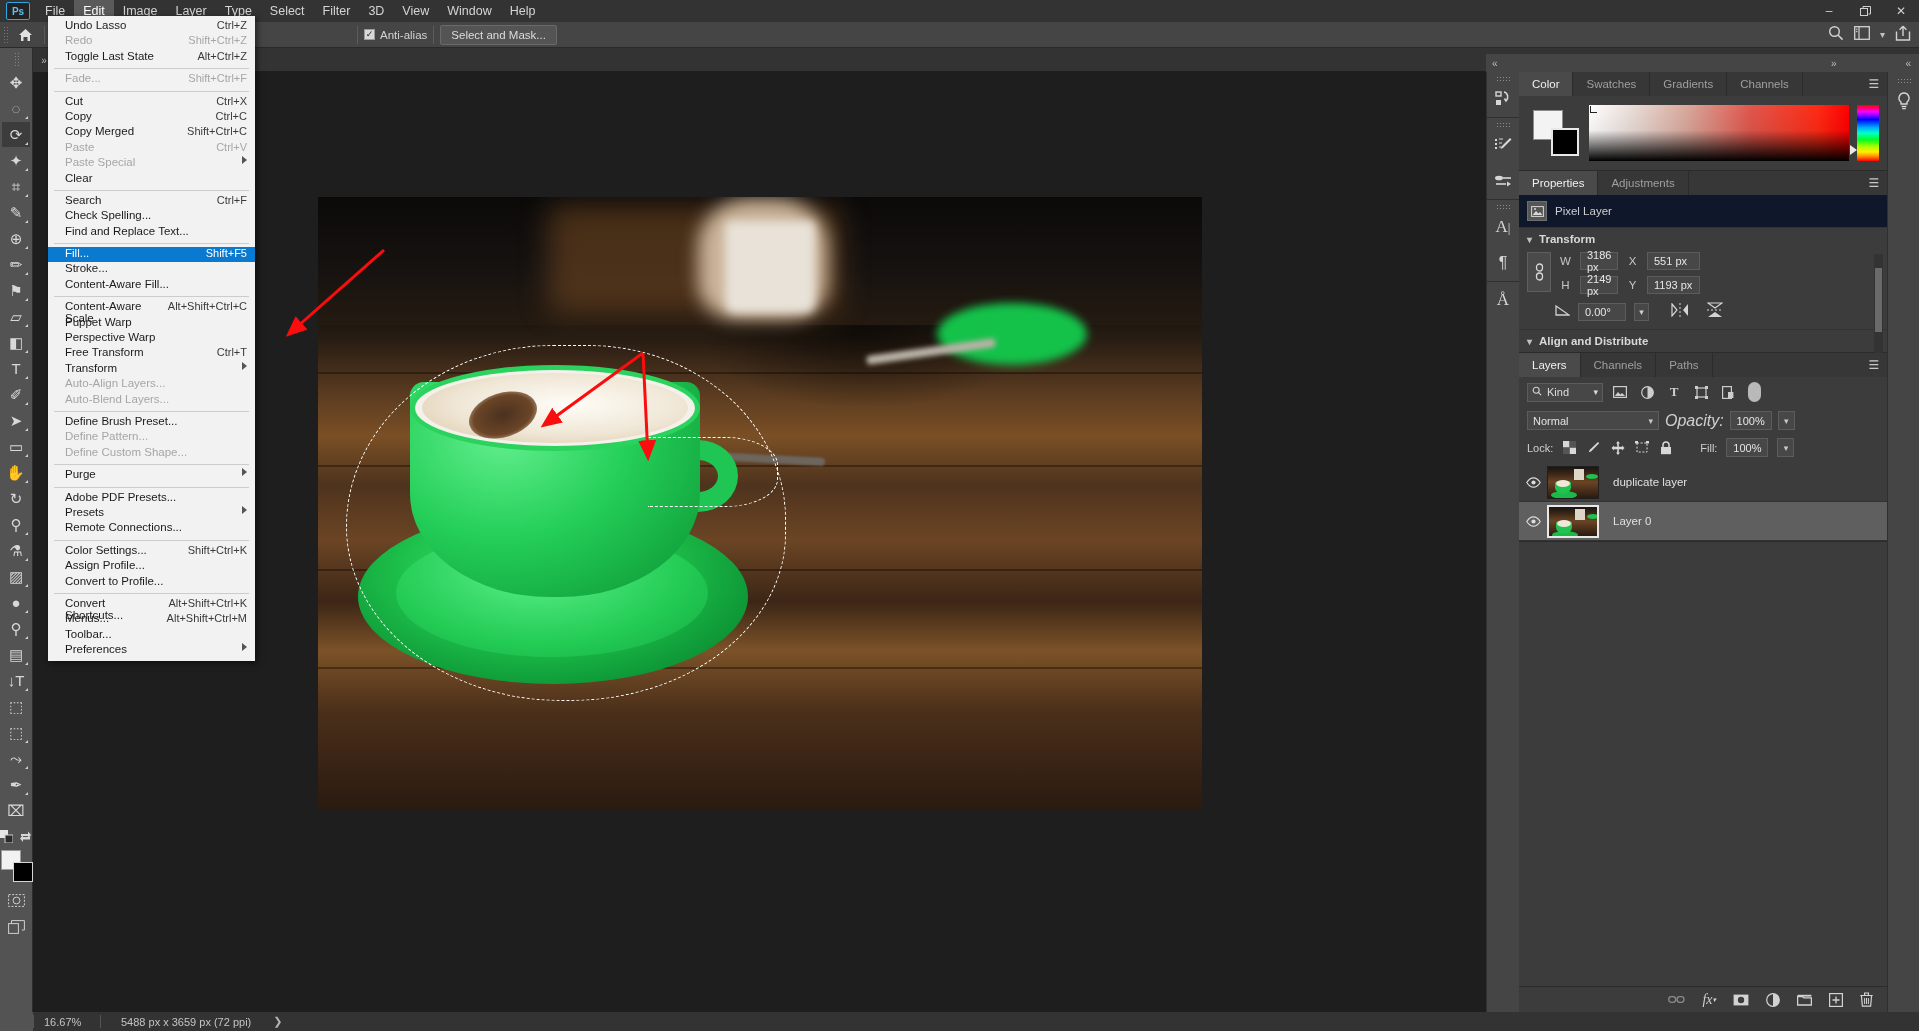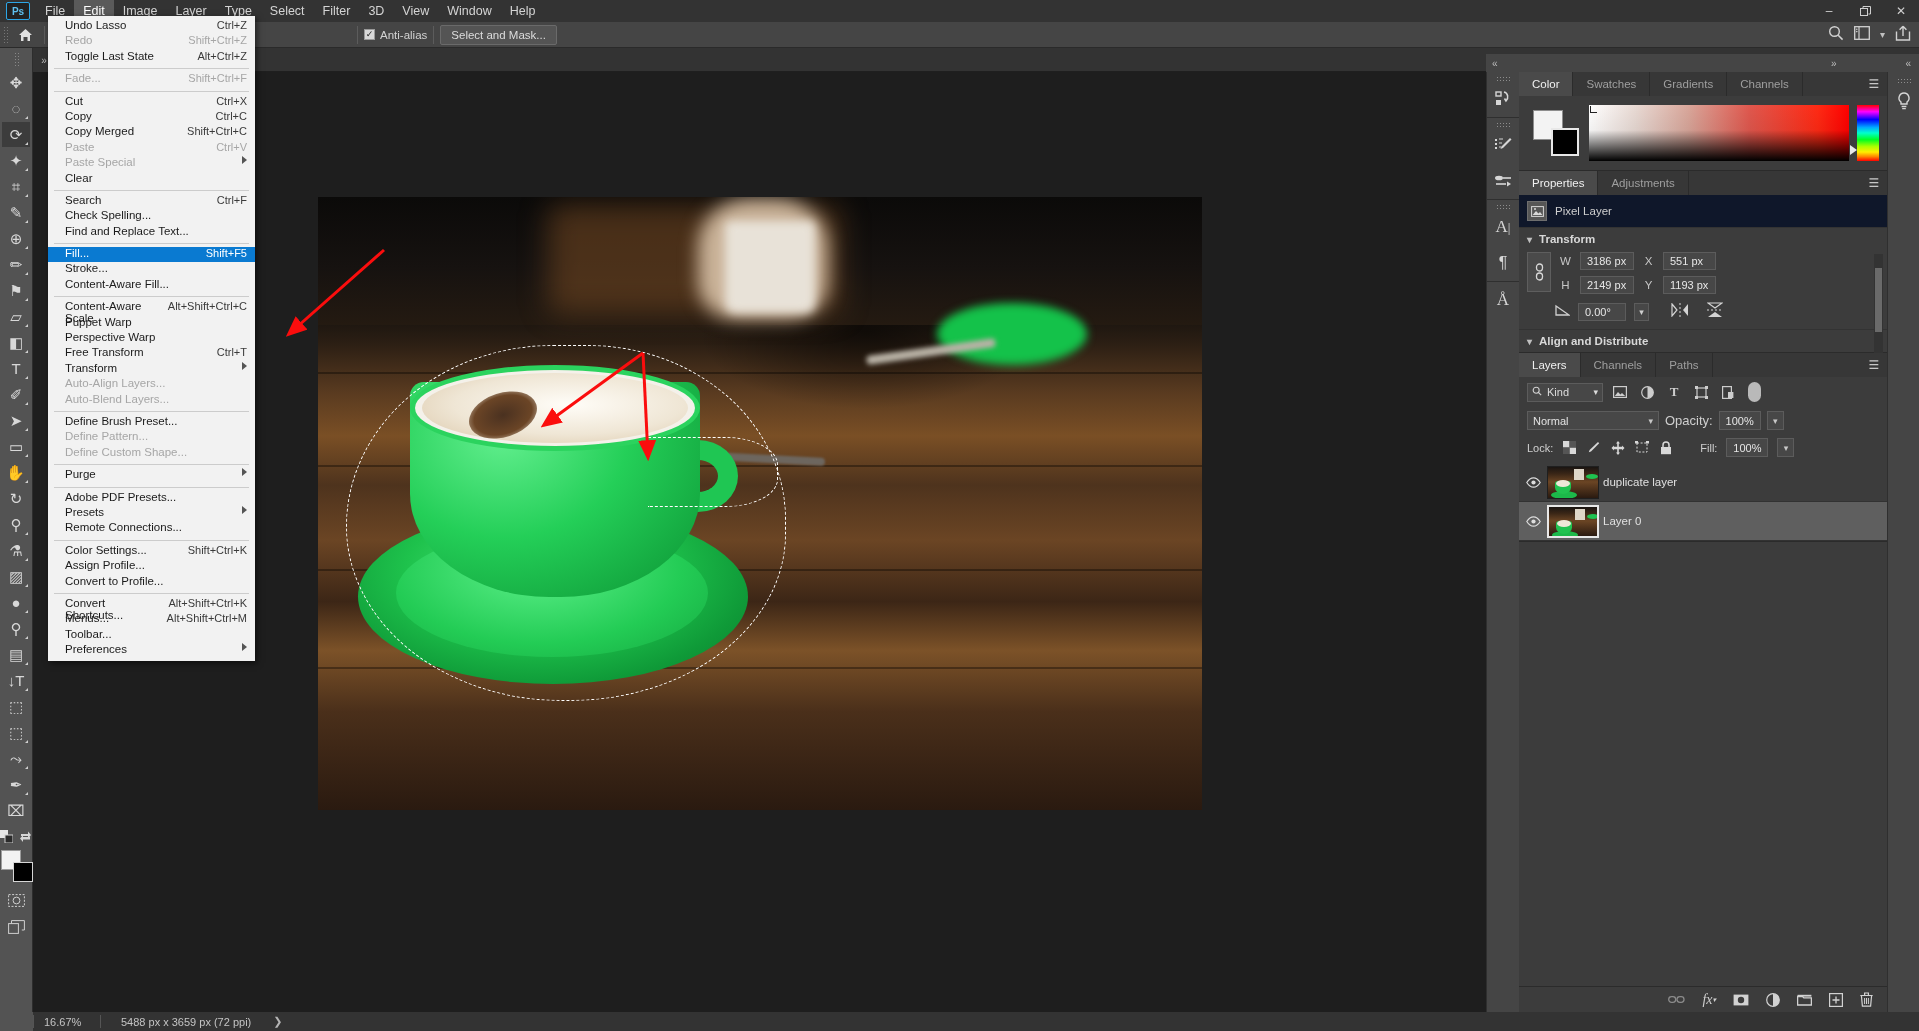--- a/index.html
+++ b/index.html
@@ -254,59 +254,59 @@
   .chev { color:#c0c0c0; font-size:10px; }
   .xform { padding:2px 8px 8px 8px; position:relative; }
   .xrow { display:flex; align-items:center; gap:8px; margin-bottom:6px; }
   .linkbtn { width:24px; height:40px; background:#4a4a4a; border:1px solid #5e5e5e;
     display:flex; align-items:center; justify-content:center; color:#d6d6d6; font-size:12px; }
   .lbl { width:13px; text-align:center; color:#c6c6c6; font-size:11.5px; }
   .ifield {
     width:53px; height:18px; background:#474747; border:1px solid #5c5c5c;
     color:#e6e6e6; font-size:11px; display:flex; align-items:center; padding-left:6px;
   }
-  .ifield.w { width:54px; }
+  .ifield.w { width:38px; }
   .angle-row { display:flex; align-items:center; gap:8px; margin-left:28px; margin-top:2px; }
   .drop { width:15px; height:18px; background:#474747; border:1px solid #5c5c5c;
     display:flex; align-items:center; justify-content:center; color:#cfcfcf; font-size:9px; }
   .pscroll { position:absolute; right:4px; top:4px; width:9px; height:120px; background:#333; }
   .pscroll i { position:absolute; left:1px; top:14px; width:7px; height:64px; background:#6a6a6a; }
 
   
   .filterrow { display:flex; align-items:center; gap:7px; padding:5px 8px; background:#3c3c3c; }
   .kindsel { width:76px; height:19px; background:#474747; border:1px solid #5c5c5c;
     display:flex; align-items:center; gap:5px; padding:0 4px; color:#dcdcdc; font-size:11px; }
   .ficon { width:20px; height:19px; display:flex; align-items:center; justify-content:center; color:#cdcdcd; }
   .toggle-pill { width:13px; height:20px; background:#b9b9b9; border-radius:7px; margin-left:3px; }
   .blendrow { display:flex; align-items:center; gap:6px; padding:4px 8px; background:#3c3c3c; }
   .blendsel { width:132px; height:19px; background:#474747; border:1px solid #5c5c5c;
     color:#e2e2e2; font-size:11px; display:flex; align-items:center; padding:0 5px; }
   .blendsel .cv { margin-left:auto; font-size:9px; color:#c8c8c8; }
-  .opa { font-size:13px; color:#cfcfcf; }
+  .opa { font-size:16px; color:#cfcfcf;font-style:italic; }
   .numbox { width:42px; height:19px; background:#474747; border:1px solid #5c5c5c;
     color:#e6e6e6; font-size:11px; display:flex; align-items:center; justify-content:center; }
   .numdrop { width:17px; height:19px; background:#474747; border:1px solid #5c5c5c;
     display:flex; align-items:center; justify-content:center; color:#c8c8c8; font-size:9px; }
   .lockrow { display:flex; align-items:center; gap:9px; padding:4px 8px 6px 8px; background:#3c3c3c; }
   .lockicon { width:15px; height:15px; display:flex; align-items:center; justify-content:center; color:#d2d2d2; }
 
   .layerlist { background:#3c3c3c; }
   .layerrow { display:flex; align-items:center; height:39px; border-bottom:1px solid #323232; }
   .layerrow.sel { background:#5f5f5f; }
   .eye { width:28px; display:flex; align-items:center; justify-content:center; color:#ddd; }
   .lthumb { width:52px; height:33px; border:1px solid #1f1f1f; overflow:hidden; position:relative;
     background:linear-gradient(180deg,#1a1512 0%, #3a2616 22%, #6b4524 48%, #4a2f1a 74%, #2a1a10 100%); }
   .lthumb.active { border:2px solid #e8e8e8; }
   .lt-cup { position:absolute; left:7px; top:14px; width:16px; height:13px;
     background:#21c250; border-radius:3px 3px 50% 50%; }
   .lt-foam { position:absolute; left:8px; top:13px; width:14px; height:7px; background:#efe7d8; border-radius:50%; }
   .lt-saucer { position:absolute; left:3px; top:24px; width:26px; height:8px; background:#1cb94a; border-radius:50%; }
   .lt-cup2 { position:absolute; left:26px; top:2px; width:10px; height:11px; background:#ded6c8; }
   .lt-plate { position:absolute; left:38px; top:7px; width:12px; height:5px; background:#1fc250; border-radius:50%; }
-  .lname { margin-left:4px; font-size:11.5px; color:#e0e0e0; }
+  .lname { margin-left:14px; font-size:11.5px; color:#e0e0e0; }
 
   .layerfoot {
     position:absolute; left:0; bottom:0; width:368px; height:26px; background:#3c3c3c;
     border-top:1px solid #2b2b2b; display:flex; align-items:center; justify-content:flex-end;
     gap:17px; padding-right:14px;
   }
   .lfi { color:#cfcfcf; font-size:12px; display:flex; align-items:center; }
   .lfi.dim { color:#8a8a8a; }
 
   

